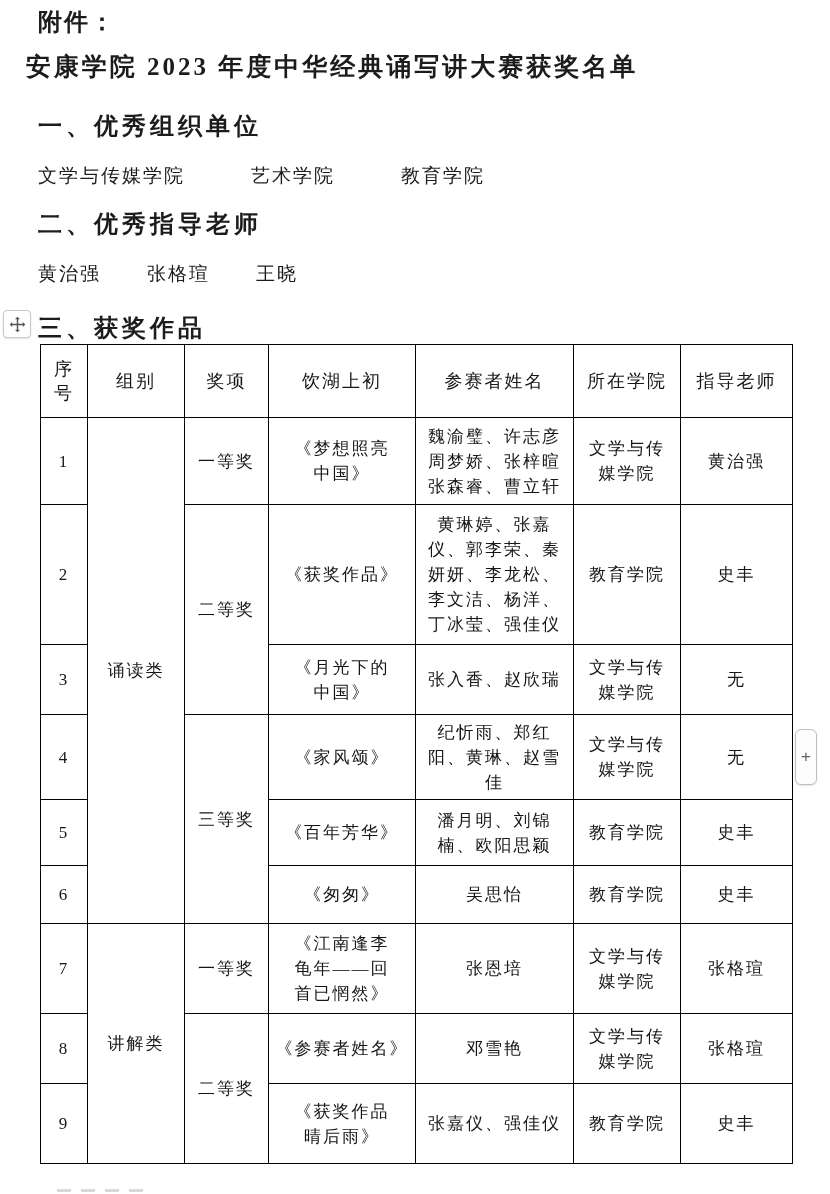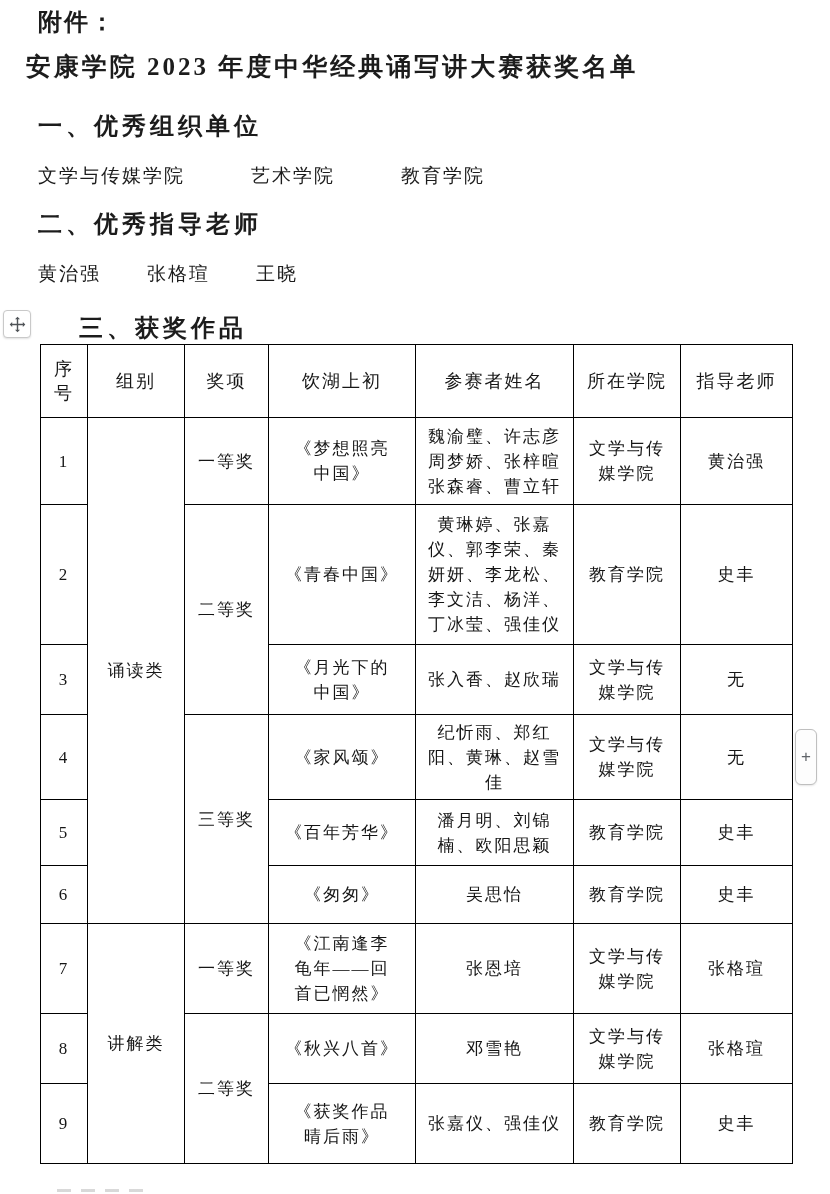--- a/index.html
+++ b/index.html
@@ -22,21 +22,21 @@
     left: 0; top: 50px; width: 664px;
     text-align: center;
     font-size: 25px; font-weight: bold; letter-spacing: 3px;
   }
   .sec-heading {
     left: 38px;
     font-size: 24px; font-weight: bold; letter-spacing: 4px;
   }
   .sec1 { top: 110px; }
   .sec2 { top: 208px; }
-  .sec3 { top: 312px; margin-left: 41px; }
+  .sec3 { top: 312px; }
   .inline-list {
     left: 38px;
     display: flex; align-items: flex-start;
     font-size: 19px; letter-spacing: 2px;
   }
   .units-row { top: 163px; gap: 66px; }
   .teachers-row { top: 261px; gap: 46px; }
 
   
   .move-handle {
@@ -173,21 +173,21 @@
     <td>魏渝璧、许志彦
 周梦娇、张梓暄
 张森睿、曹立轩</td>
     <td>文学与传
 媒学院</td>
     <td>黄治强</td>
   </tr>
   <tr class="r2">
     <td>2</td>
     <td rowspan="2">二等奖</td>
-    <td>《青春中国》</td>
+    <td>《获奖作品》</td>
     <td>黄琳婷、张嘉
 仪、郭李荣、秦
 妍妍、李龙松、
 李文洁、杨洋、
 丁冰莹、强佳仪</td>
     <td>教育学院</td>
     <td>史丰</td>
   </tr>
   <tr class="r3">
     <td>3</td>
@@ -232,21 +232,21 @@
 龟年——回
 首已惘然》</td>
     <td>张恩培</td>
     <td>文学与传
 媒学院</td>
     <td>张格瑄</td>
   </tr>
   <tr class="r8">
     <td>8</td>
     <td rowspan="2">二等奖</td>
-    <td>《秋兴八首》</td>
+    <td>《参赛者姓名》</td>
     <td>邓雪艳</td>
     <td>文学与传
 媒学院</td>
     <td>张格瑄</td>
   </tr>
   <tr class="r9">
     <td>9</td>
     <td>《获奖作品
 晴后雨》</td>
     <td>张嘉仪、强佳仪</td>

